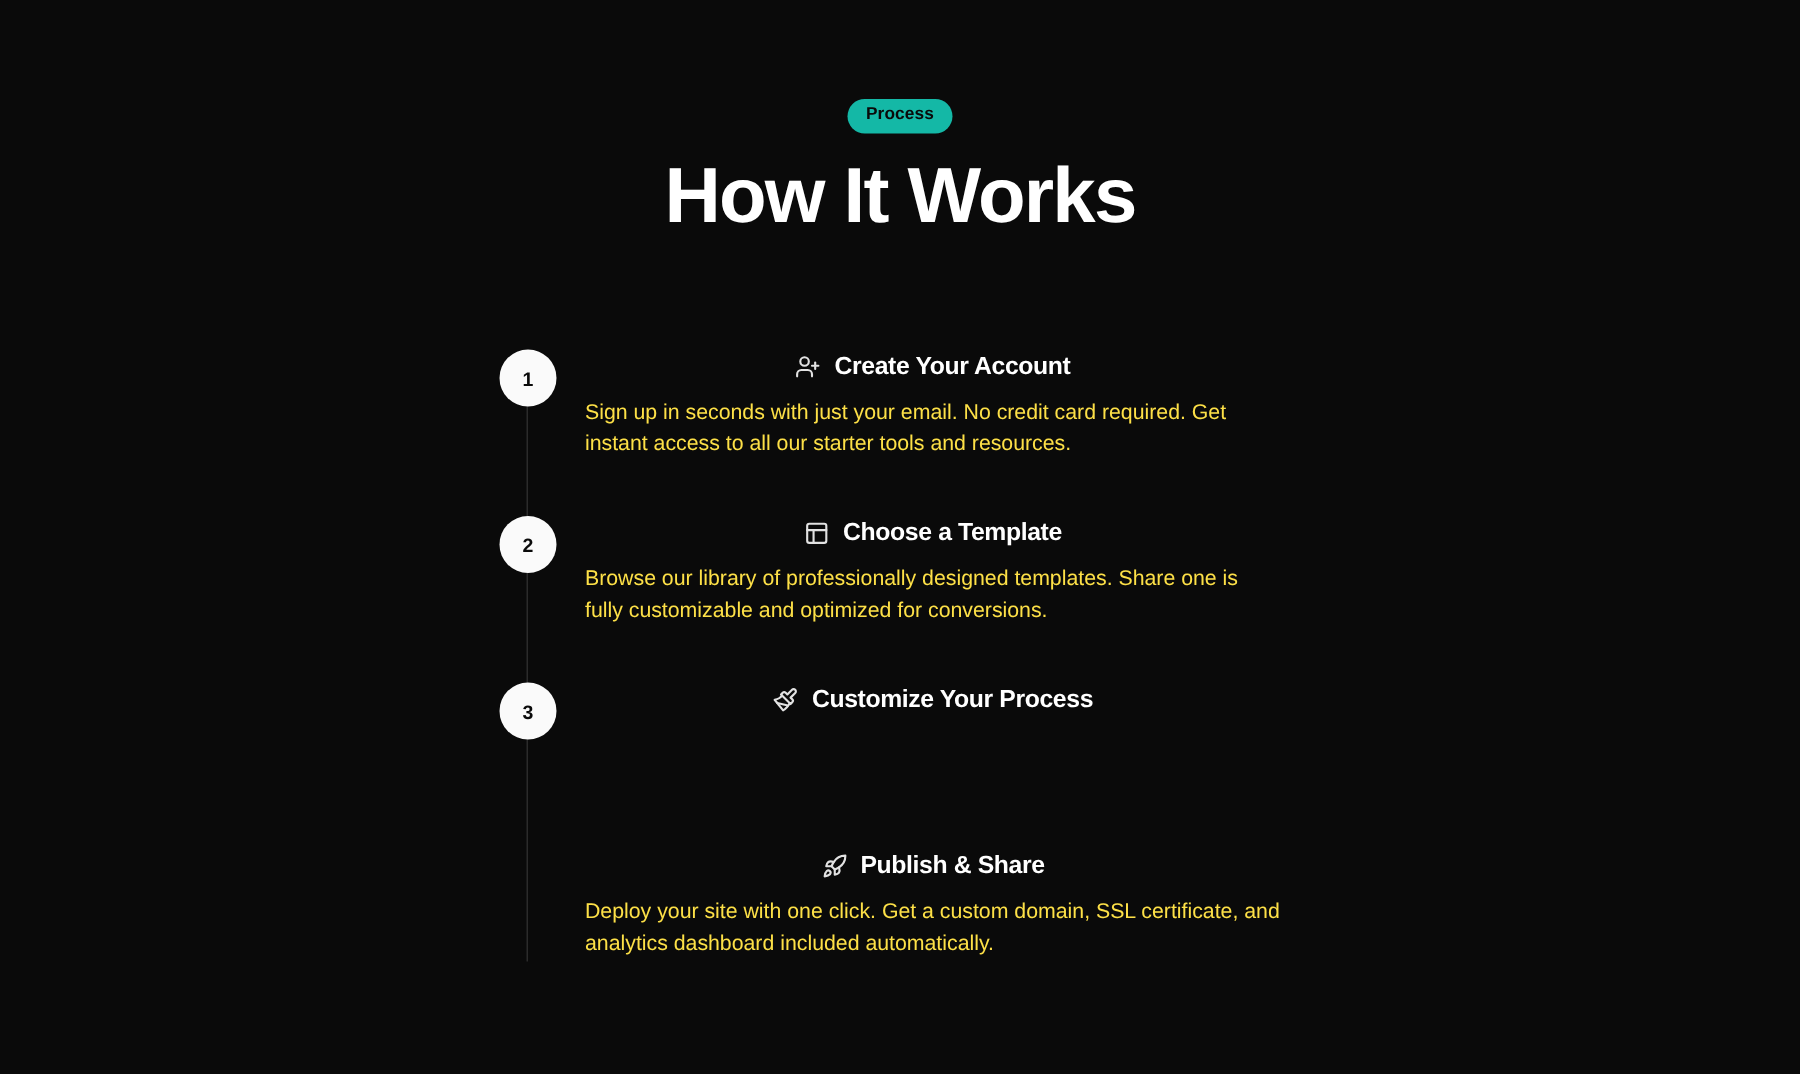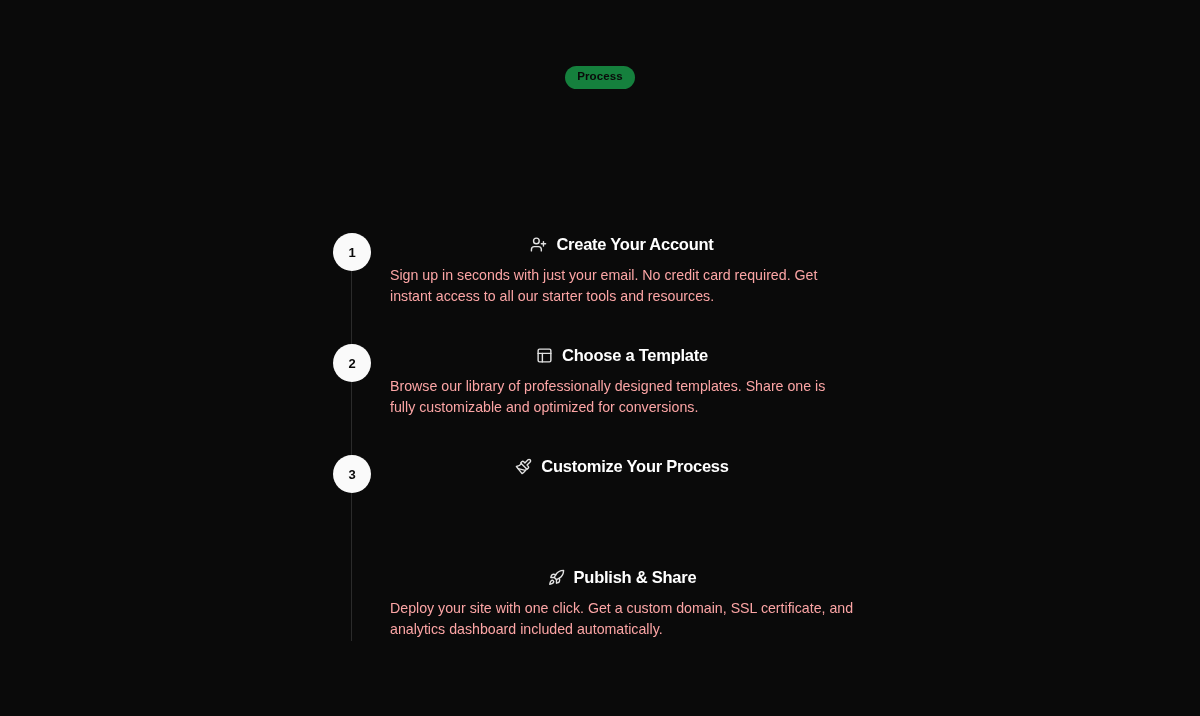--- a/index.html
+++ b/index.html
@@ -29,21 +29,21 @@
   .section-header {
     position: absolute;
     left: 0;
     top: 66px;
     width: 1200px;
     text-align: center;
   }
 
   .badge {
     display: inline-block;
-    background: #15803d;
+    background: #14b8a6;
     color: #0a0a0a;
     font-size: 11.5px;
     font-weight: bold;
     line-height: 1;
     padding: 5px 12px 6px 12px;
     border-radius: 999px;
     letter-spacing: 0.1px;
   }
 
   .heading {
@@ -142,31 +142,32 @@
     font-weight: bold;
     color: #ffffff;
     letter-spacing: -0.25px;
     white-space: nowrap;
   }
 
   .step-desc {
     margin-top: 11px;
     font-size: 14.2px;
     line-height: 21px;
-    color: #fca5a5;
+    color: #fde047;
     max-width: 483px;
   }
 </style>
 </head>
 <body>
 
 <div class="page">
 
   <div class="section-header">
     <div class="badge">Process</div>
+    <h1 class="heading">How It Works</h1>
   </div>
 
   <div class="timeline">
 
     <div class="rail"></div>
 
     <div class="step">
       <div class="step-marker">1</div>
       <div class="step-body">
         <div class="step-title-row">

